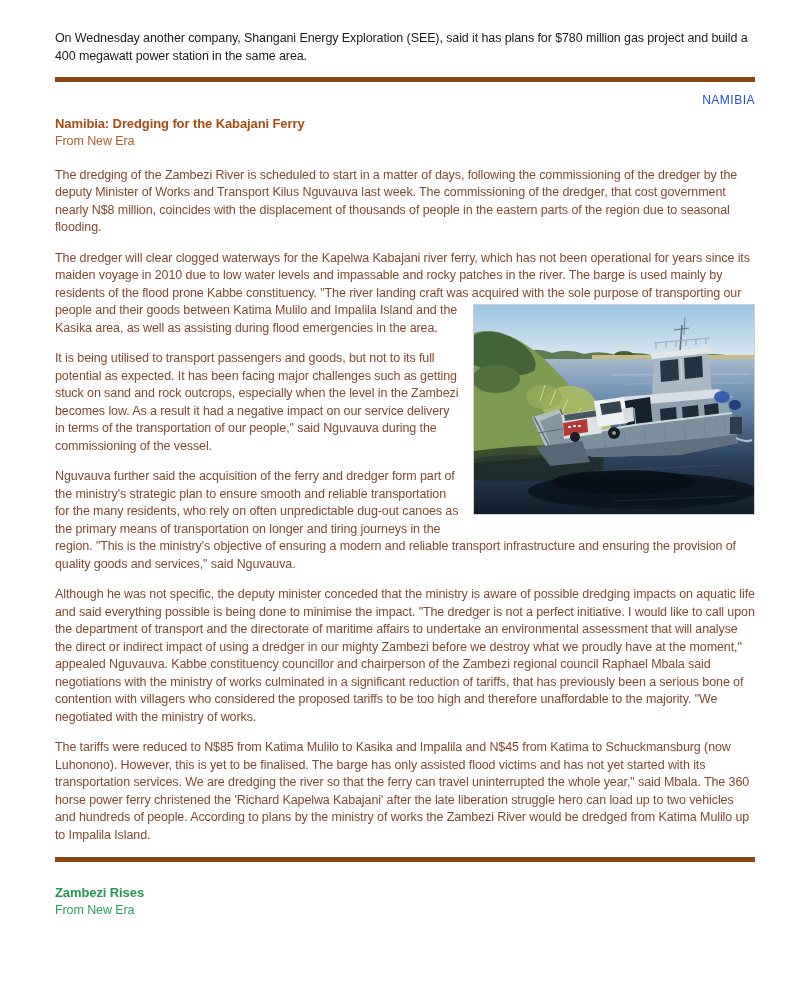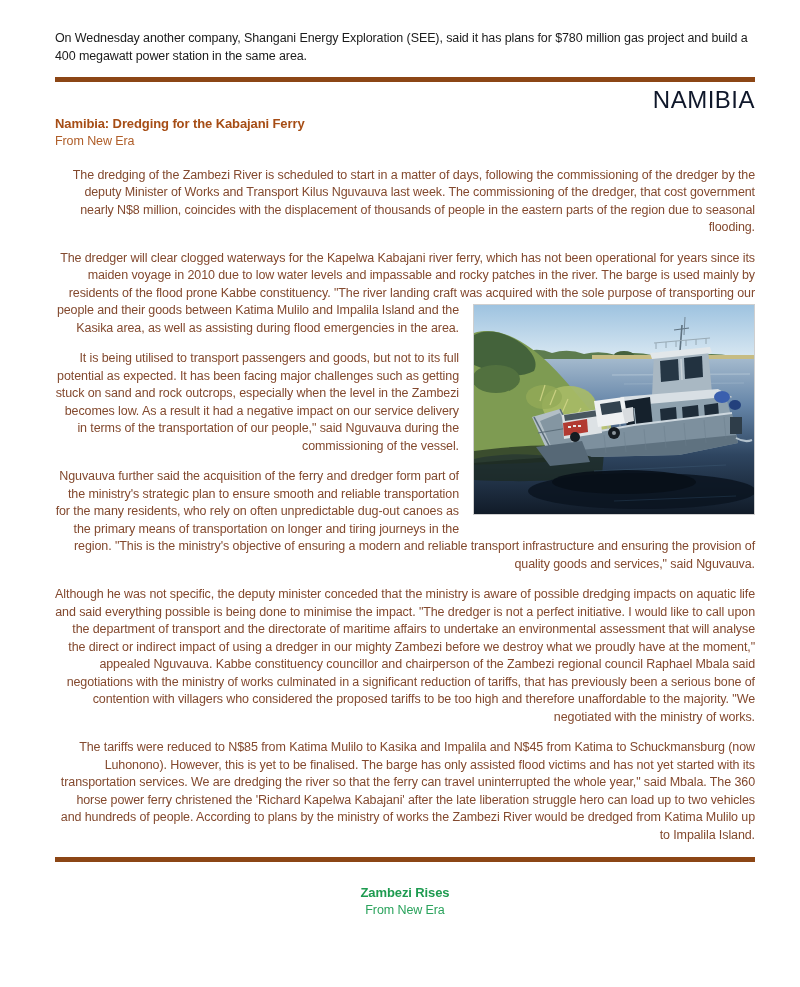--- a/index.html
+++ b/index.html
@@ -10,37 +10,37 @@
   }
   .page { width:648px; height:987px; background:#ffffff; position:relative; }
   .content {
     padding:30px 45px 0 55px; width:800px;
     font-size:12.5px; line-height:17.5px; letter-spacing:-0.1px;
     color:#83492e;
   }
   .intro-para { color:#1b1b1b; margin:0 0 12px 0; }
   .rule { height:5px; background:#8c4615; border:none; margin:0; }
   .section-label {
-    text-align:right; color:#0f172a; font-size:24px; line-height:24px;
+    text-align:right; color:#1d4ed8; font-size:12px; line-height:24px;
     margin-top:6px; letter-spacing:0.5px;
   }
   .article-title {
     color:#a64d15; font-weight:bold; font-size:13px; line-height:18px; margin-top:3px;
   }
   .article-source { color:#af5d28; line-height:17.5px; margin-bottom:16px; }
-  .body-para { color:#83492e; margin:0 0 13px 0; text-align:right; }
+  .body-para { color:#83492e; margin:0 0 13px 0; text-align:left; }
   .photo-float {
     float:right; width:282px; height:211px;
     margin:2px 0 8px 14px;
     border:1px solid #cfcfcf; background:#9db4ca;
     display:block;
   }
   .photo-float svg { display:block; }
   .rule-bottom { margin-top:4px; }
-  .next-block { margin-top:22px;text-align:center; }
+  .next-block { margin-top:22px; }
   .next-title { color:#1e9b50; font-weight:bold; font-size:13px; line-height:18px; }
   .next-source { color:#2aa35c; line-height:17.5px; }
 </style>
 </head>
 <body>
 
 <div class="page">
   <div class="content">
 
     <p class="intro-para">On Wednesday another company, Shangani Energy Exploration (SEE), said it has plans for $780 million gas project and build a 400 megawatt power station in the same area.</p>

